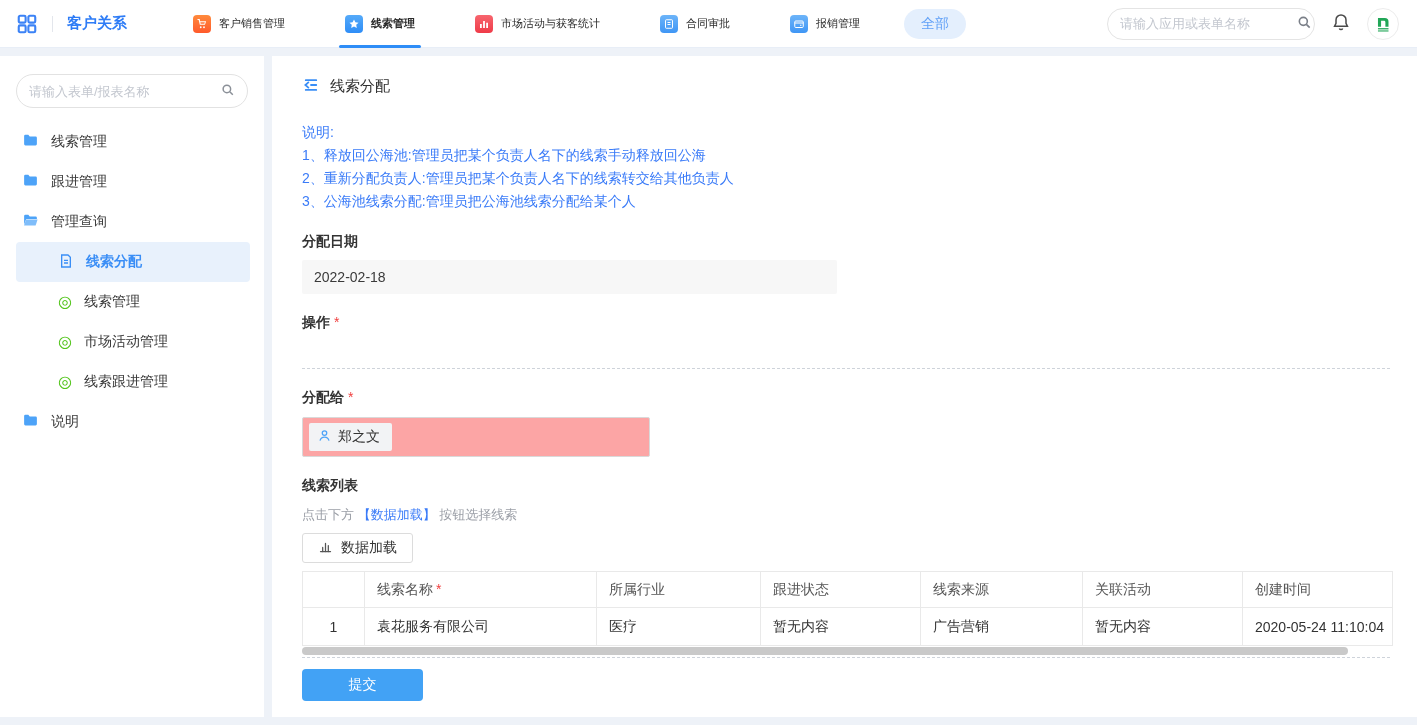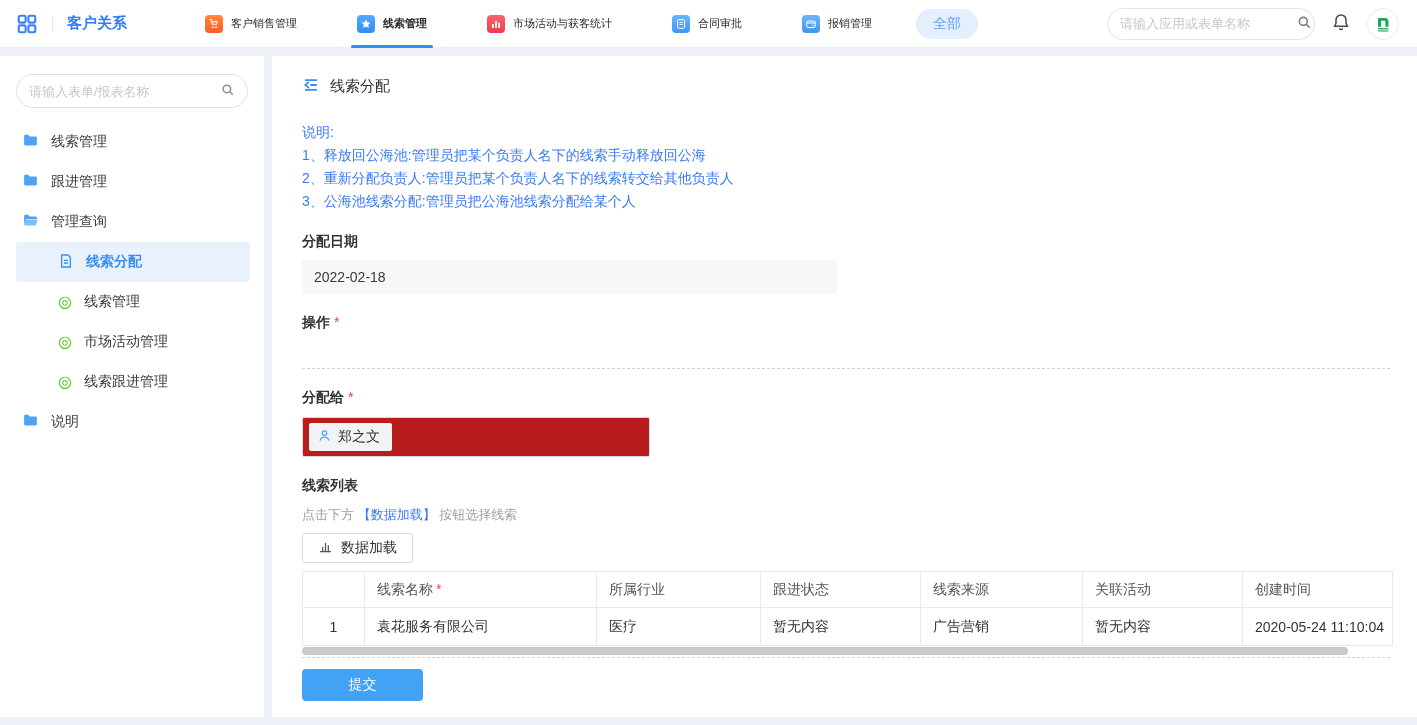--- a/index.html
+++ b/index.html
@@ -4,21 +4,21 @@
 <style>
   * { box-sizing: border-box; margin: 0; padding: 0; }
   html,body { width:1417px; height:725px; overflow:hidden;
     font-family:"Liberation Sans", sans-serif; background:#eef2f8; color:#333; }
 
   
   .header { height:48px; background:#fff; display:flex; align-items:center;
     padding:0 18px 0 16px; border-bottom:1px solid #e8eef7; }
   .grid-icon { display:flex; }
   .hdr-divider { width:1px; height:16px; background:#e3e6ec; margin:0 14px; }
-  .app-title { color:#2e7cf6; font-weight:bold; font-size:15px; margin-right:48px; }
+  .app-title { color:#2e7cf6; font-weight:bold; font-size:15px; margin-right:36px; }
   .nav-tabs { display:flex; height:48px; }
   .nav-tab { position:relative; display:flex; align-items:center; gap:8px;
     padding:0 30px; font-size:11px; color:#2b2b2b; cursor:pointer; }
   .nav-tab.active { font-weight:bold; }
   .tab-underline { position:absolute; left:24px; right:24px; bottom:0; height:3px;
     background:#2e8df7; border-radius:2px; }
   .tab-ico { width:18px; height:18px; border-radius:4px; display:flex;
     align-items:center; justify-content:center; flex:0 0 auto; }
   .ico-orange { background:linear-gradient(180deg,#ff8a3c,#ff5a2b); }
   .ico-blue   { background:linear-gradient(180deg,#55aaf9,#2e8df7); }
@@ -63,21 +63,21 @@
     display:flex; align-items:center; padding:0 12px; font-size:14px; color:#3a3a3a; }
   .op-block { margin-top:20px; }
   .radio-row { margin-top:13px; display:flex; gap:42px; font-size:14px; color:#333; }
   .radio-opt { display:flex; align-items:center; gap:8px; cursor:pointer; }
   .radio { width:16px; height:16px; border-radius:50%; background:#fff;
     border:1px solid #b3b7bf; flex:0 0 auto; }
   .radio.on { border:5px solid #2479f2; }
   .dashed-div { margin-top:36px; border-top:1px dashed #ced3da; }
   .assign-block { margin-top:20px; }
   .assign-input { margin-top:10px; width:348px; height:40px; border:1px solid #d9d9d9;
-    border-radius:2px; display:flex; align-items:center; padding:0 6px; background:#b91c1c; }
+    border-radius:2px; display:flex; align-items:center; padding:0 6px; background:#fca5a5; }
   .person-tag { background:#f2f3f5; height:28px; display:flex; align-items:center;
     gap:6px; padding:0 12px 0 8px; font-size:14px; color:#333; border-radius:2px; }
   .lead-block { margin-top:20px; }
   .hint { margin-top:11px; font-size:13px; color:#9a9ea6; }
   .hint .link { color:#3a7bf8; }
   .load-btn { margin-top:9px; height:30px; display:inline-flex; align-items:center;
     gap:8px; padding:0 15px; background:#fff; border:1px solid #dcdcdc; border-radius:3px;
     font-size:14px; color:#333; cursor:pointer; font-family:"Liberation Sans",sans-serif; }
   table.leads { margin-top:8px; width:1090px; border-collapse:collapse; table-layout:fixed;
     font-size:14px; }

